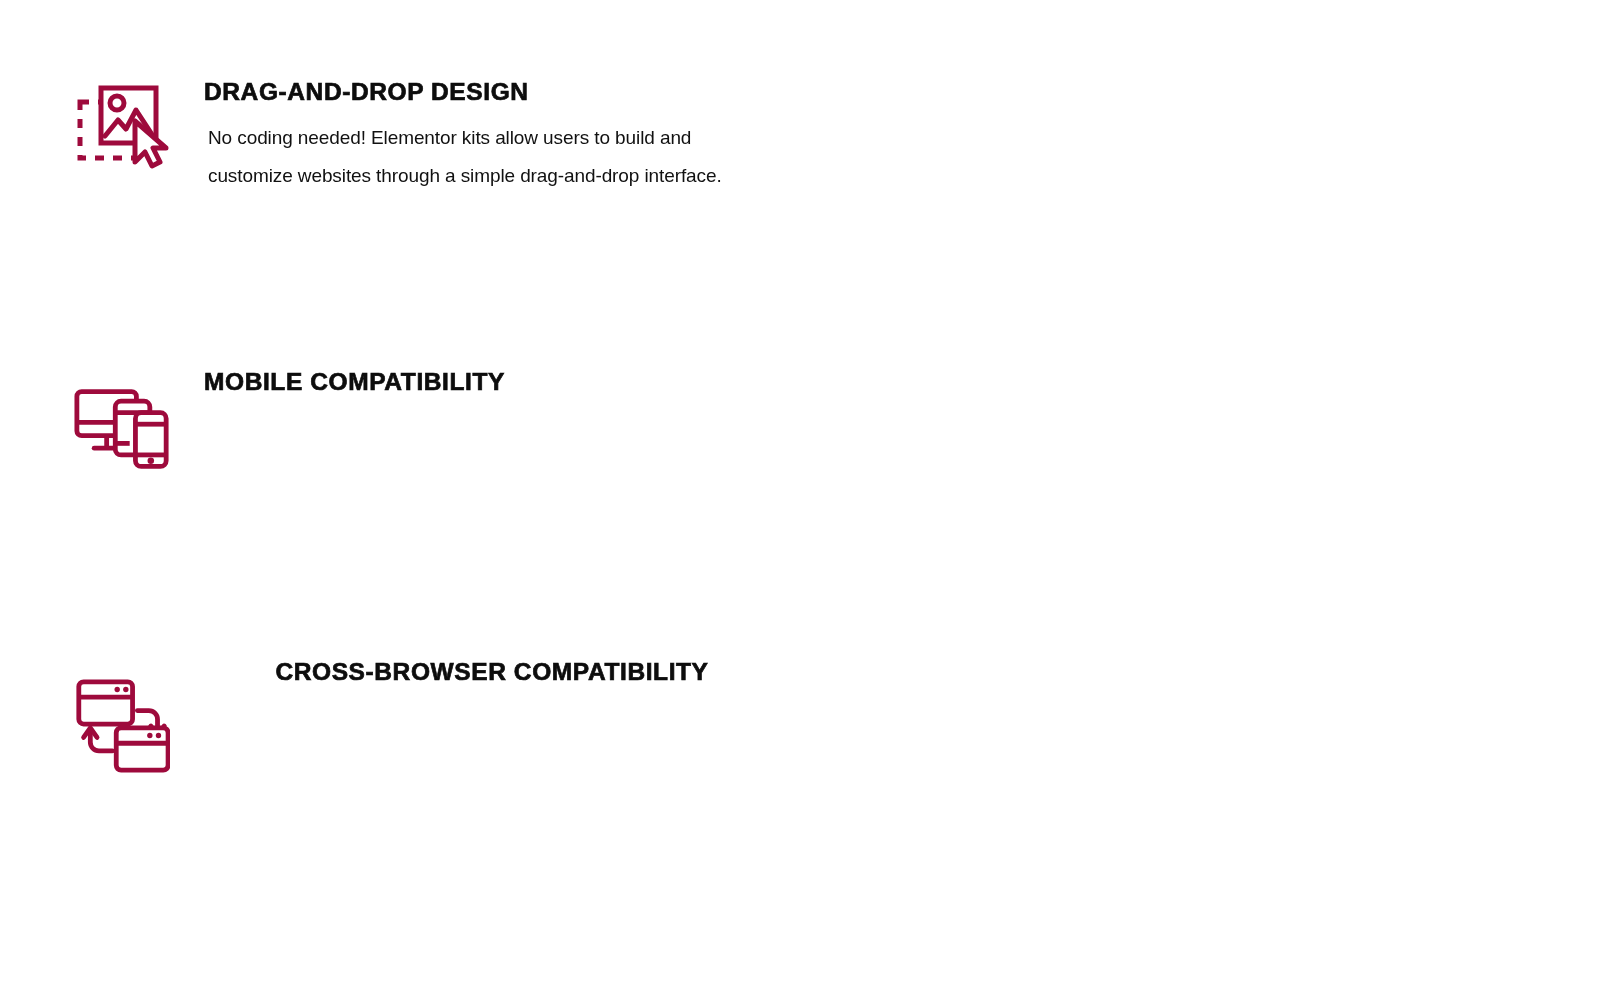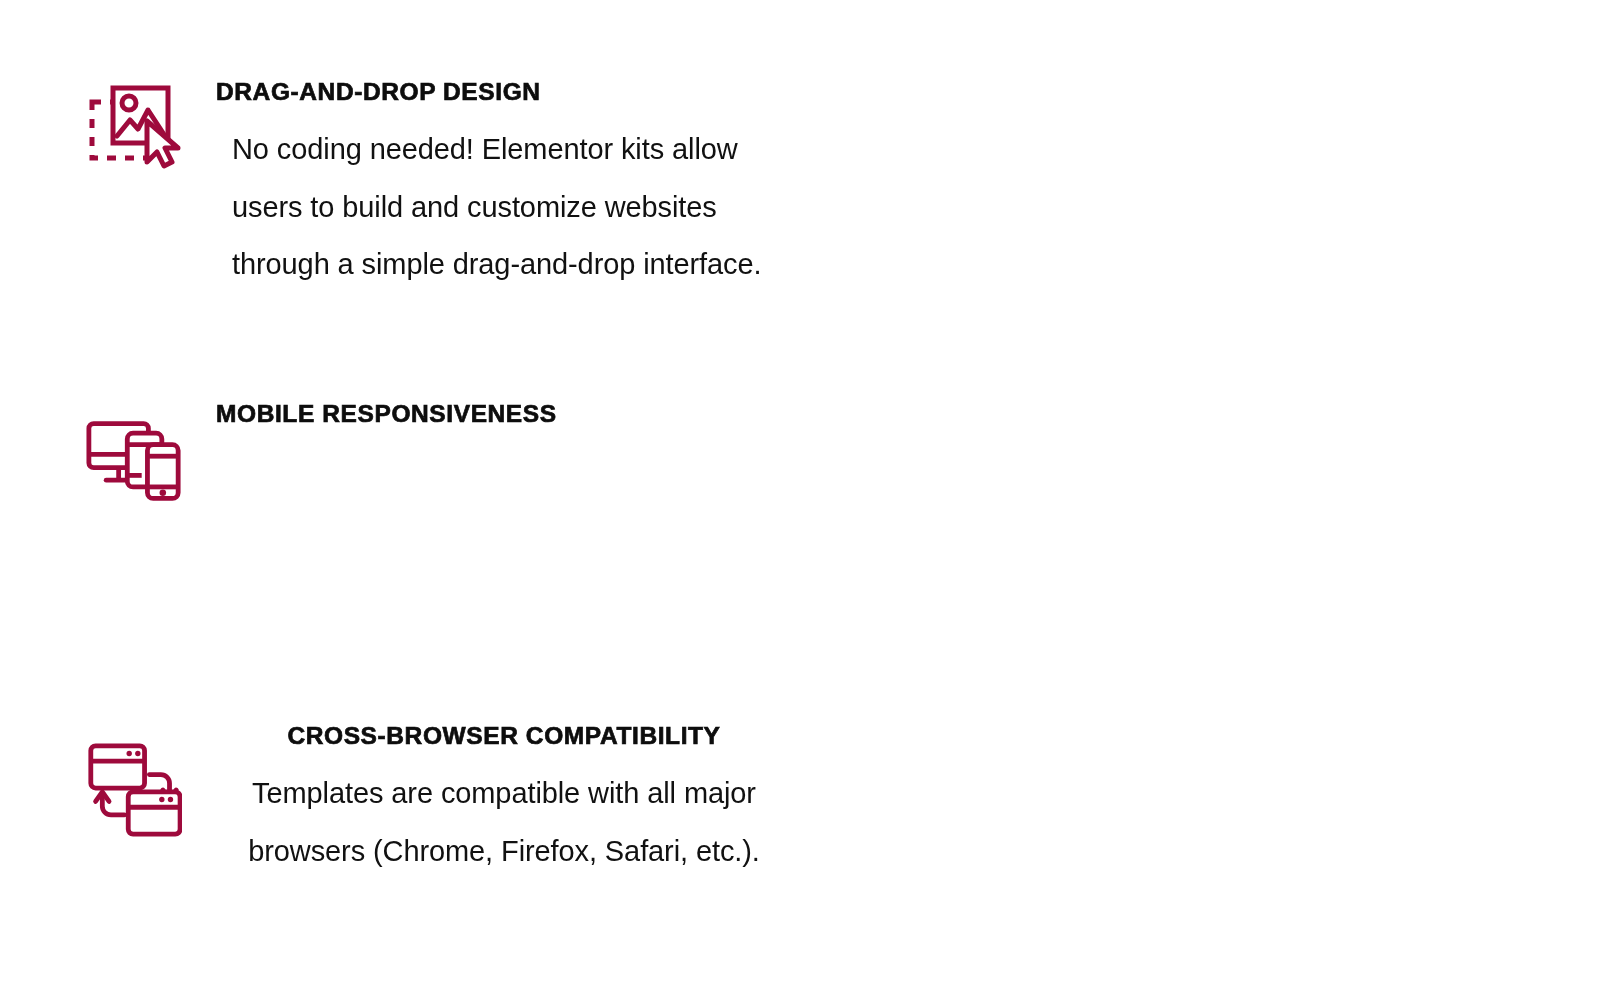--- a/index.html
+++ b/index.html
@@ -12,22 +12,21 @@
     overflow: hidden;
   }
   .features-grid {
     position: relative;
     width: 1600px;
     height: 1000px;
     display: grid;
     grid-template-columns: 800px 800px;
     grid-template-rows: 290px 290px 290px;
     padding-top: 78px;
-    padding-left: 16px;
-    gap: 32px;
+    padding-left: 4px;
   }
   .feature-card {
     display: flex;
     align-items: flex-start;
     padding-left: 70px;
     padding-right: 24px;
   }
   .feature-card.right { padding-left: 862px; padding-right: 100px; }
   .icon-wrap {
     flex: 0 0 auto;
@@ -47,24 +46,24 @@
     letter-spacing: 0.6px;
     color: #0d0d0d;
     margin: 0 0 14px 0;
     line-height: 1.12;
     white-space: nowrap;
     -webkit-text-stroke: 0.7px #0d0d0d;
   }
   .feature-body {
     font-family: "Liberation Sans", sans-serif;
     font-weight: 400;
-    font-size: 29px;
+    font-size: 19px;
     line-height: 1.97;
     color: #111111;
-    margin: 16px;
+    margin: 4px;
     letter-spacing: -0.1px;
   }
 
   
   .card-1 .icon-wrap { margin-top: 6px; }
   .card-1 .feature-text { margin-left: 18px; }
   .card-2 .feature-text { margin-left: 30px; }
   .card-3 .icon-wrap { margin-top: 18px; }
   .card-3 .feature-text { margin-left: 18px; }
   .card-4 .feature-text { margin-left: 30px; }
@@ -118,21 +117,21 @@
         <path d="M43 26 H79" stroke="#9E0A3C" stroke-width="5"></path>
         <path d="M43 58 H58" stroke="#9E0A3C" stroke-width="5"></path>
 
         <rect x="64" y="26" width="32" height="56" rx="6" stroke="#9E0A3C" stroke-width="5" fill="#ffffff"></rect>
         <path d="M64 38 H96" stroke="#9E0A3C" stroke-width="5"></path>
         <path d="M64 70 H96" stroke="#9E0A3C" stroke-width="5"></path>
         <circle cx="80" cy="76" r="3.4" fill="#9E0A3C"></circle>
       </svg>
     </div>
     <div class="feature-text">
-      <h3 class="feature-title">MOBILE RESPONSIVENESS</h3>
+      <h3 class="feature-title">MOBILE COMPATIBILITY</h3>
     </div>
   </div>
 
   <div class="feature-card right card-4">
 
     <div class="feature-text">
 
       <p class="feature-body">Common pages are already designed, reducing the time needed to start.</p>
     </div>
   </div>
@@ -153,21 +152,20 @@
         <path d="M44 68 H98" stroke="#9E0A3C" stroke-width="5"></path>
         <circle cx="79" cy="60" r="2.8" fill="#9E0A3C"></circle>
         <circle cx="88" cy="60" r="2.8" fill="#9E0A3C"></circle>
 
         <path d="M40 76 H26 a9 9 0 0 1 -9 -9 V56" stroke="#9E0A3C" stroke-width="5" fill="none" stroke-linecap="round"></path>
         <path d="M10 62 L17 52 L24 62" stroke="#9E0A3C" stroke-width="5" fill="none" stroke-linejoin="round" stroke-linecap="round"></path>
       </svg>
     </div>
     <div class="feature-text">
       <h3 class="feature-title">CROSS-BROWSER COMPATIBILITY</h3>
-      <p class="feature-body">Templates are compatible with all major browsers (Chrome, Firefox, Safari, etc.).</p>
     </div>
   </div>
 
   <div class="feature-card right card-6">
 
     <div class="feature-text">
 
       <p class="feature-body">Quickly import the entire kit or specific parts of it with just one click, making setup fast and easy.</p>
     </div>
   </div>

